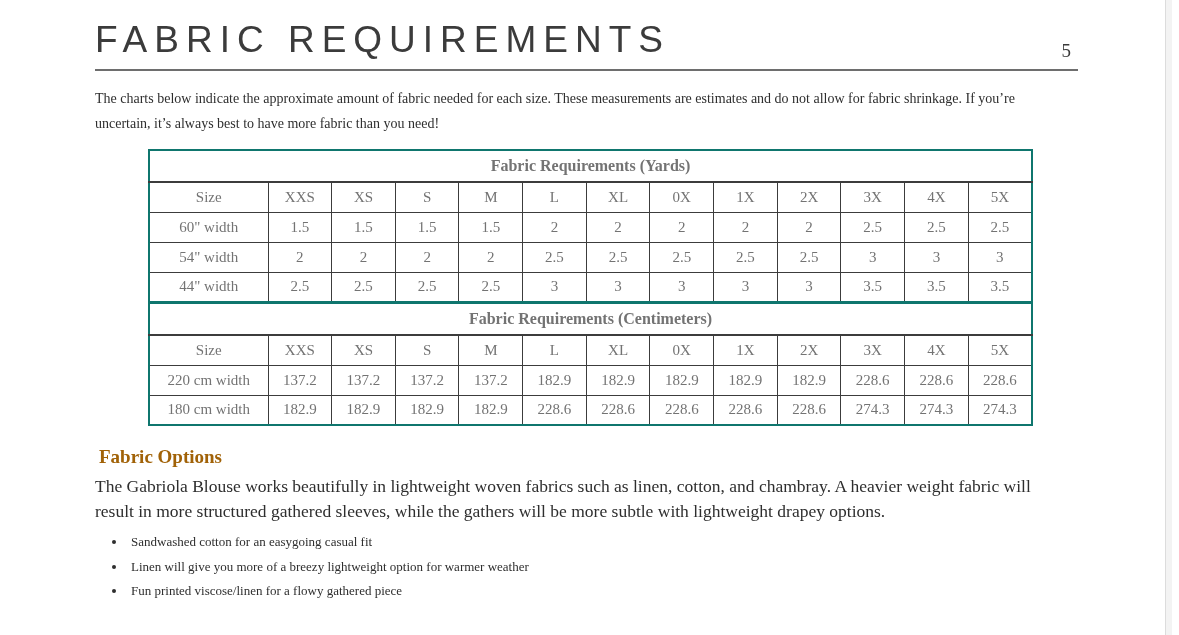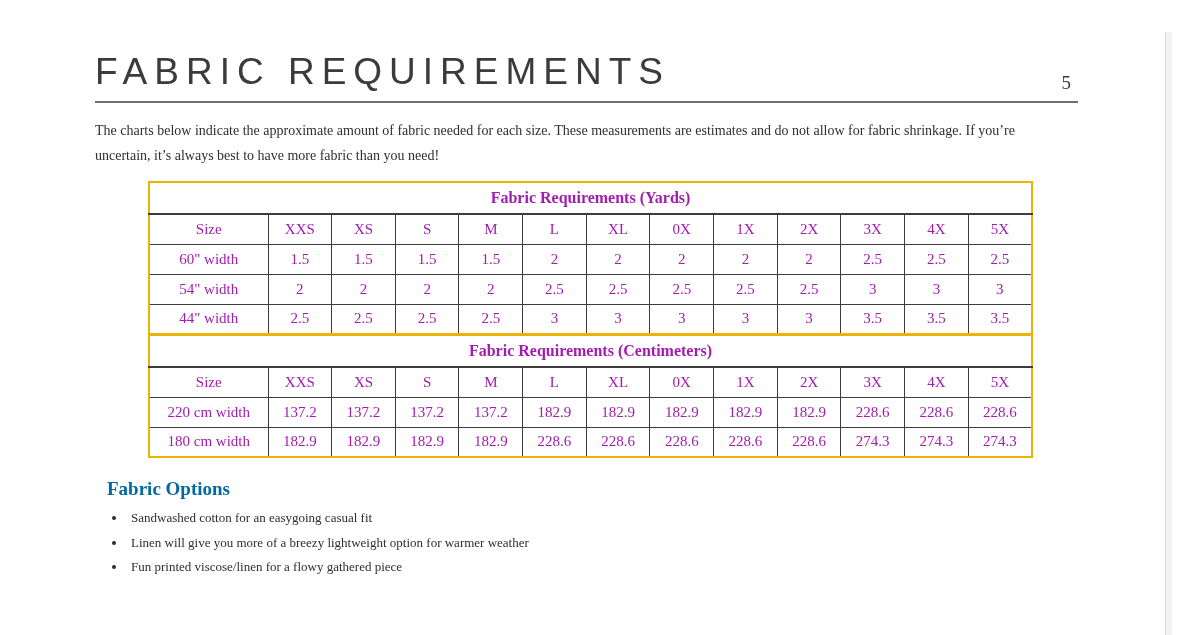--- a/index.html
+++ b/index.html
@@ -11,21 +11,21 @@
     color: #2e2e2e;
     overflow: hidden;
     position: relative;
   }
   .page { position: relative; width: 1172px; height: 635px; background: #ffffff; }
   .page-edge {
     position: absolute; top: 0; right: 0; width: 7px; height: 635px;
     background: #f3f3f3; border-left: 1px solid #dcdcdc;
   }
 
-  .doc-header { position: relative; padding: 18px 0 0 95px; margin-top: 32px; }
+  .doc-header { position: relative; padding: 18px 0 0 95px; }
   .doc-title {
     margin: 0;
     font-family: "Liberation Sans", "DejaVu Sans", sans-serif;
     font-weight: 400;
     font-size: 37px;
     letter-spacing: 7px;
     color: #3b3b3b;
     line-height: 44px;
   }
   .page-number {
@@ -44,47 +44,47 @@
     font-size: 14px;
     line-height: 25px;
     color: #2e2e2e;
   }
 
   .tables-wrap { margin: 13px 0 0 148px; }
   table.req-table {
     border-collapse: collapse;
     table-layout: fixed;
     width: 885px;
-    border: 2px solid #eab308;
+    border: 2px solid #0f766e;
     font-size: 15px;
-    color: #a21caf;
+    color: #737373;
   }
   table.req-table.second { margin-top: -1px; border-radius: 12px; }
   col.col-label { width: 119px; }
   .req-table th, .req-table td {
     border: 1px solid #3c3c3c;
     text-align: center;
     vertical-align: middle;
     height: 30px;
     padding: 0 2px;
     font-weight: normal;
   }
   .req-table th.tbl-title {
     font-weight: bold;
     font-size: 16px;
     height: 32px;
     border-bottom: 2px solid #3c3c3c;
   }
 
   .options { margin: 20px 0 0 95px; width: 945px; }
   .options-heading {
-    margin: 0 0 6px 12px;
+    margin: 0 0 6px 4px;
     font-size: 19px;
     font-weight: bold;
-    color: #0369a1;
+    color: #a16207;
   }
   .options-body {
     margin: 0;
     font-size: 17.5px;
     line-height: 25px;
   }
   ul.options-list {
     margin: 6px 0 0 0;
     padding-left: 32px;
     font-size: 13px;
@@ -259,20 +259,21 @@
             <td>274.3</td>
             <td>274.3</td>
           </tr>
         </tbody>
     </table>
 
   </div>
 
   <div class="options">
     <h2 class="options-heading">Fabric Options</h2>
+    <p class="options-body">The Gabriola Blouse works beautifully in lightweight woven fabrics such as linen, cotton, and chambray. A heavier weight fabric will result in more structured gathered sleeves, while the gathers will be more subtle with lightweight drapey options.</p>
     <ul class="options-list">
         <li>Sandwashed cotton for an easygoing casual fit</li>
         <li>Linen will give you more of a breezy lightweight option for warmer weather</li>
         <li>Fun printed viscose/linen for a flowy gathered piece</li>
       </ul>
   </div>
 
   <div class="page-edge"></div>
 </div>
 

